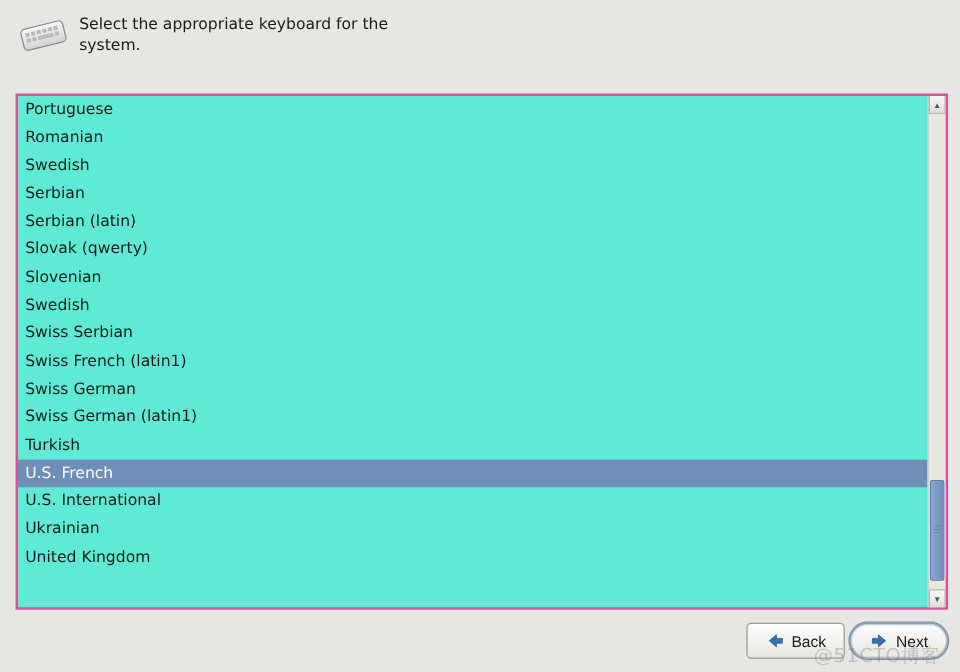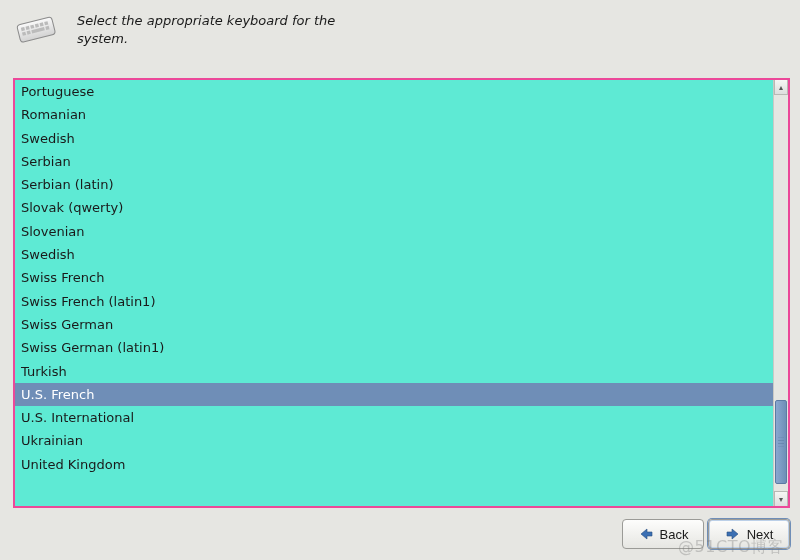--- a/index.html
+++ b/index.html
@@ -10,22 +10,21 @@
       font-family: "DejaVu Sans", "Liberation Sans", Arial, sans-serif;
       font-size: 13px;
       color: #1a1a1a;
       overflow: hidden;
       position: relative;
     }
     .header {
       display: flex;
       align-items: center;
       padding: 10px 14px 6px 14px;
-      gap: 19px;
-      font-style: italic;
+      gap: 8px;
     }
     .keyboard-icon {
       width: 44px;
       height: 38px;
       flex-shrink: 0;
     }
     .instruction {
       line-height: 1.4;
       max-width: 260px;
       padding-top: 2px;
@@ -119,20 +118,21 @@
       display: inline-flex;
       align-items: center;
       justify-content: center;
       gap: 6px;
       font-size: 13px;
       color: #1a1a1a;
       cursor: pointer;
     }
     .btn.focus {
       box-shadow: 0 0 0 1px #6f8eb7, inset 0 0 0 1px #bcd0e8;
+      border-radius: 15px;
     }
     .arrow-glyph {
       width: 16px; height: 14px;
       display: inline-block;
     }
     .watermark {
       position: absolute;
       right: 16px;
       bottom: 2px;
       font-size: 16px;
@@ -177,21 +177,21 @@
   <div class="list-scroll">
     <div class="list-inner" id="list-inner">
         <div class="list-item">Portuguese</div>
         <div class="list-item">Romanian</div>
         <div class="list-item">Swedish</div>
         <div class="list-item">Serbian</div>
         <div class="list-item">Serbian (latin)</div>
         <div class="list-item">Slovak (qwerty)</div>
         <div class="list-item">Slovenian</div>
         <div class="list-item">Swedish</div>
-        <div class="list-item">Swiss French</div>
+        <div class="list-item">Swiss Serbian</div>
         <div class="list-item">Swiss French (latin1)</div>
         <div class="list-item">Swiss German</div>
         <div class="list-item">Swiss German (latin1)</div>
         <div class="list-item">Turkish</div>
         <div class="list-item selected">U.S. French</div>
         <div class="list-item">U.S. International</div>
         <div class="list-item">Ukrainian</div>
         <div class="list-item">United Kingdom</div>
       </div>
   </div>

